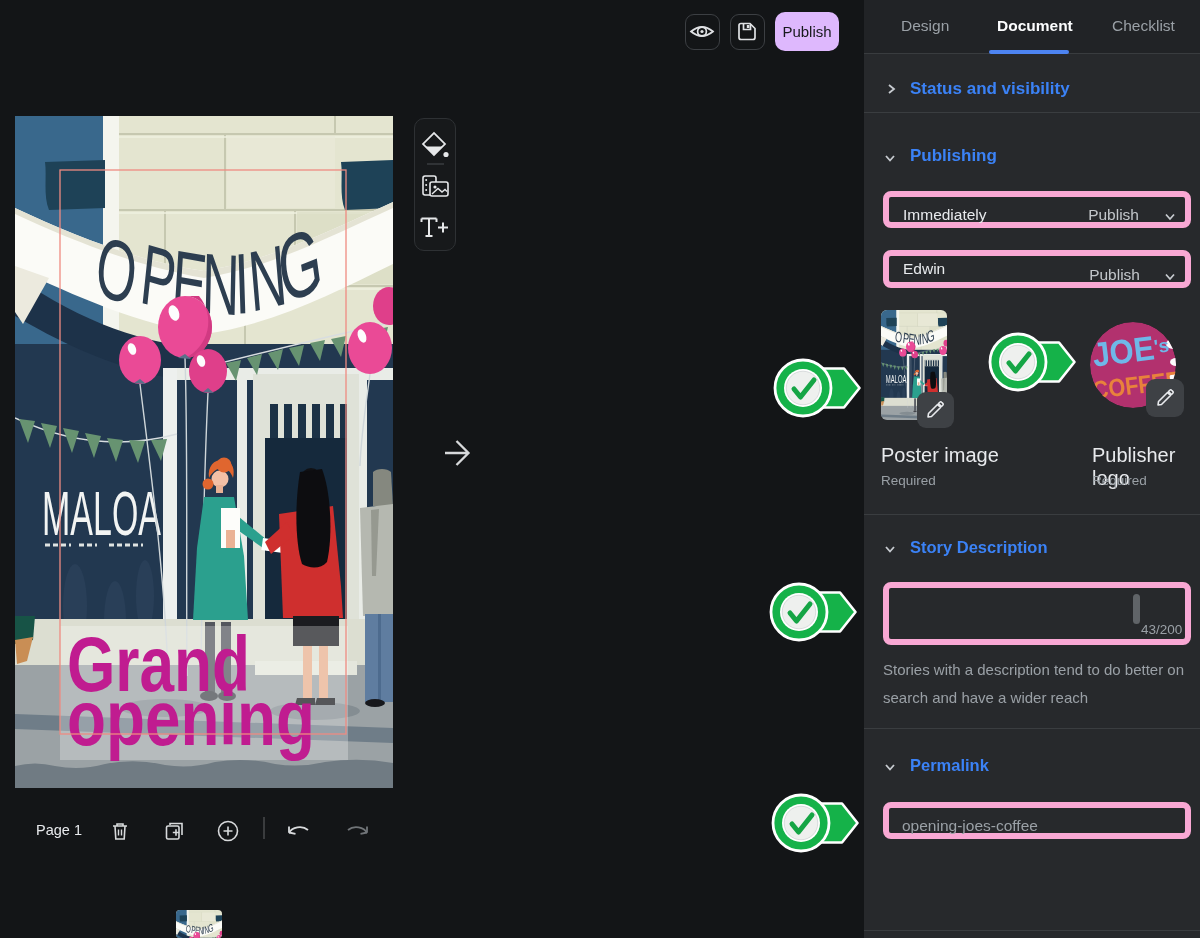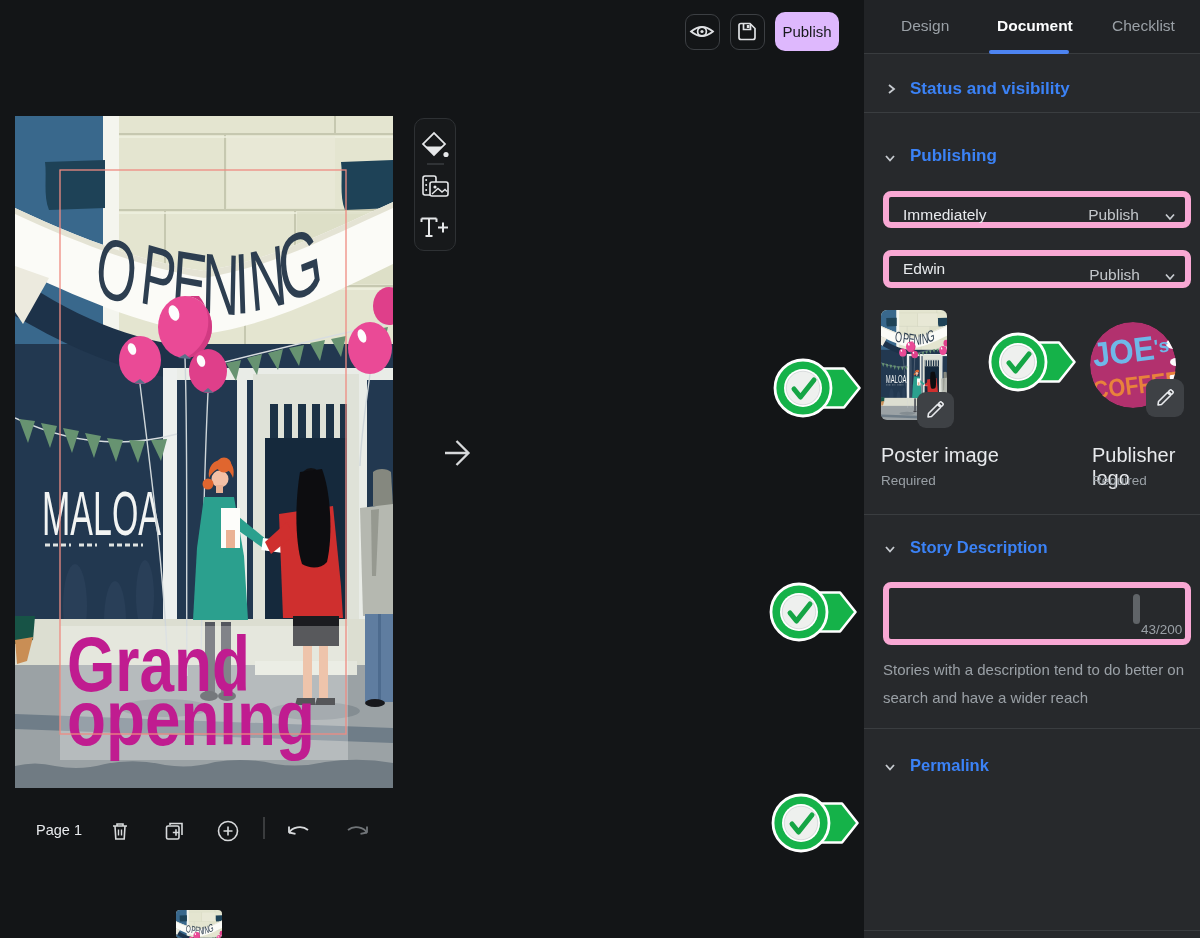--- a/index.html
+++ b/index.html
@@ -389,17 +389,20 @@
       <div class="req" style="left:252px;top:34px;">43/200</div>
     </div>
     <div class="helper" style="left:19px;top:656px;">Stories with a description tend to do better on<br>search and have a wider reach</div>
 
     <div class="divider" style="top:728px;"></div>
 
     <svg class="chev" style="left:19px;top:760px" width="14" height="14">
         <path d="M3,5 L7,9.5 L11,5" fill="none" stroke="#c7cbd0" stroke-width="1.8"></path>
       </svg>
     <div class="sechead" style="left:46px;top:756px;font-size:16.5px;">Permalink</div>
+    <div class="box" style="left:19px;top:802px;width:308px;height:37px;">
+      <div class="rowtext gray" style="left:13px;top:9px;">opening-joes-coffee</div>
+    </div>
 
     <div class="divider" style="top:930px;"></div>
   </div>
 
 </div>
 
 </body></html>

